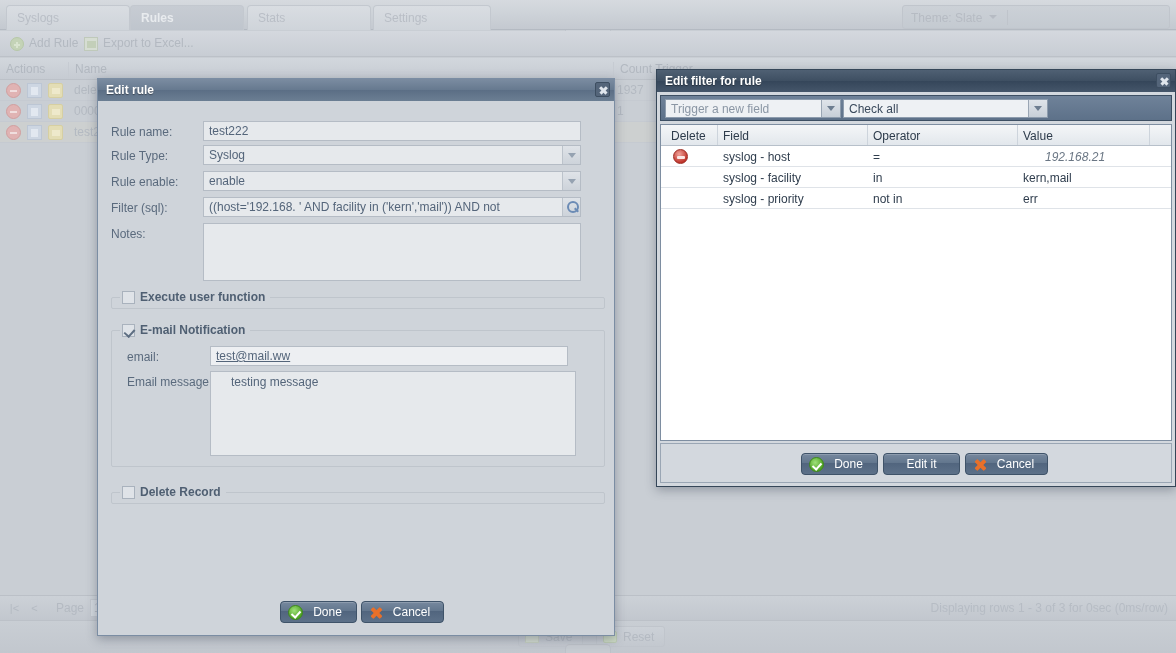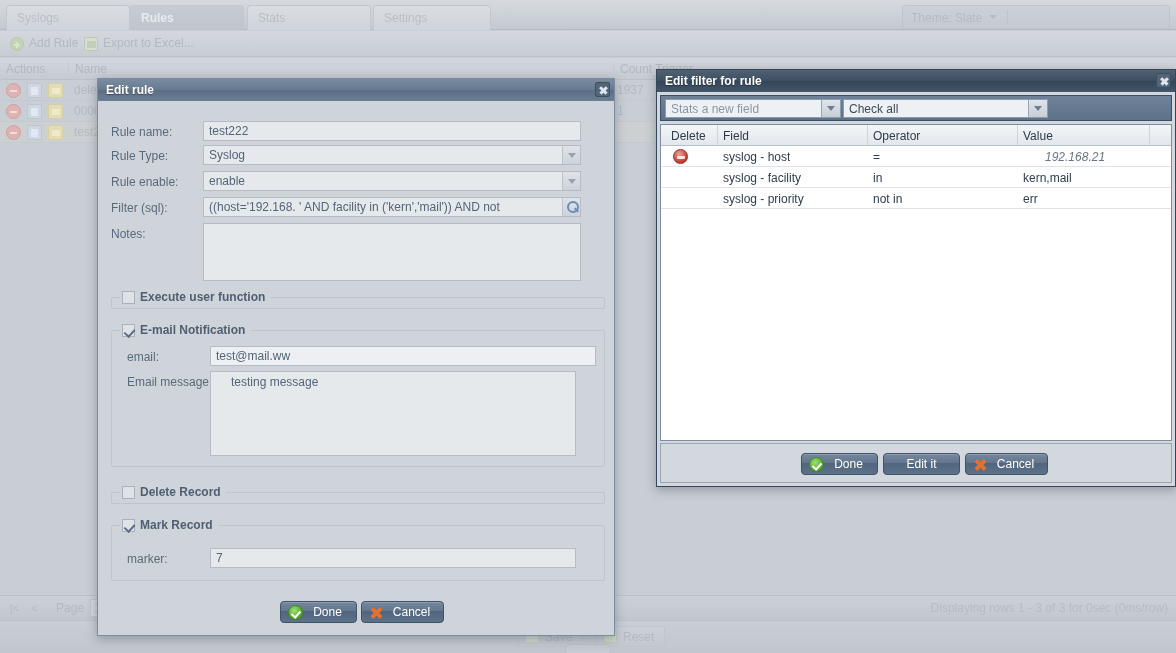--- a/index.html
+++ b/index.html
@@ -523,40 +523,32 @@
         <span>Execute user function</span>
       </div>
     </div>
 
     <div class="fs" style="left:13px;top:229px;width:494px;height:137px;">
       <div class="fs-legend">
         <span class="cbx checked"></span>
         <span>E-mail Notification</span>
       </div>
       <div class="frm-label" style="left:15px;top:19px;">email:</div>
-      <div class="inp white" style="left:98px;top:15px;width:386px;">test@mail.ww</div>
+      <div class="inp white" style="left:98px;top:15px;width:358px;text-decoration:underline;">test@mail.ww</div>
       <div class="frm-label" style="left:15px;top:44px;">Email message:</div>
       <div class="txtarea" style="left:98px;top:40px;width:366px;height:85px;">testing message</div>
     </div>
 
     <div class="fs" style="left:13px;top:391px;width:494px;height:12px;">
       <div class="fs-legend">
         <span class="cbx"></span>
         <span>Delete Record</span>
       </div>
     </div>
 
-    <div class="fs" style="left:13px;top:424px;width:494px;height:56px;">
-      <div class="fs-legend">
-        <span class="cbx checked"></span>
-        <span>Mark Record</span>
-      </div>
-      <div class="frm-label" style="left:15px;top:26px;">marker:</div>
-      <div class="inp" style="left:98px;top:22px;width:366px;">7</div>
-    </div>
 
     <div class="btnx" style="left:182px;top:500px;width:77px;padding-left:18px;">
       <span class="bi bi-check"></span>
       <span>Done</span>
     </div>
     <div class="btnx" style="left:263px;top:500px;width:83px;padding-left:18px;">
       <span class="bi bi-x"></span>
       <span>Cancel</span>
     </div>
   </div>
@@ -565,21 +557,21 @@
 <div class="win" style="left:656px;top:69px;width:520px;height:418px;border-color:#354658;background:#d3d8de;">
   <div class="win-title win-title-right">
     <span class="wt-text">Edit filter for rule</span>
     <span class="wt-close"></span>
   </div>
 
   <div class="win-body" style="background:#d3d8de;">
 
     <div class="rdlg-top">
       <div class="rsel" style="left:4px;width:176px;">
-        <span>Stats a new field</span>
+        <span>Trigger a new field</span>
         <span class="rsel-caret"></span>
       </div>
       <span class="rsep" style="left:184px;"></span>
       <div class="rsel dark-text" style="left:182px;width:205px;">
         <span>Check all</span>
         <span class="rsel-caret"></span>
       </div>
     </div>
 
     <div class="rgrid">

